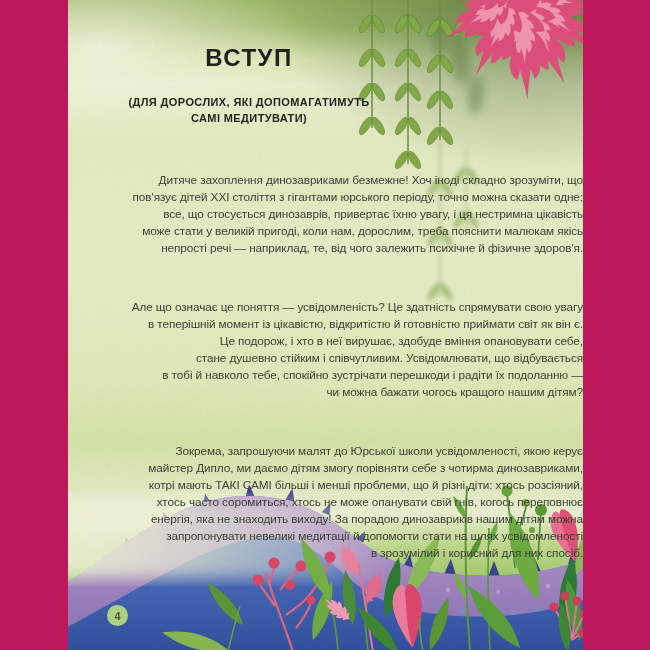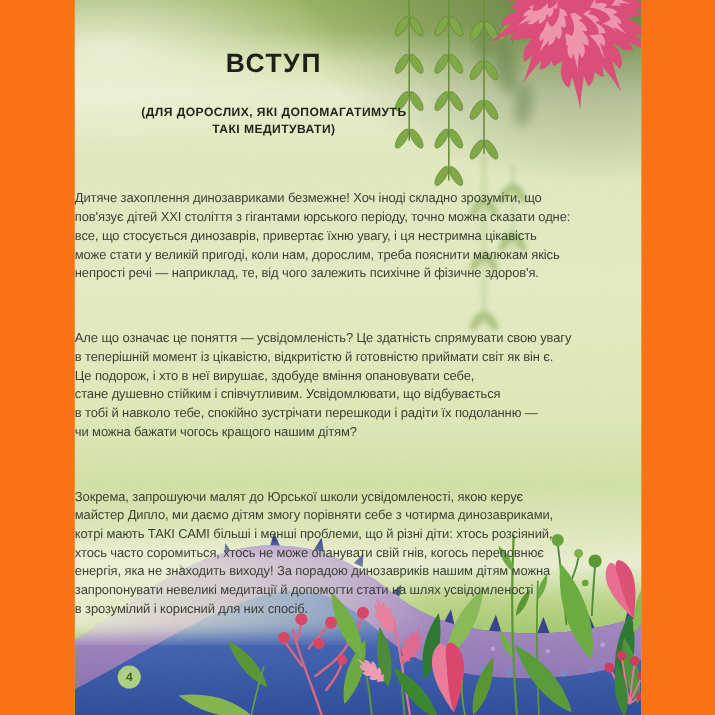--- a/index.html
+++ b/index.html
@@ -1,34 +1,34 @@
 <!DOCTYPE html>
 <html><head>
 <meta charset="utf-8">
 <style>
   html,body{margin:0;padding:0;background:#ffffff;}
-  .stage{position:relative;width:650px;height:650px;background:#f97316;overflow:hidden;
+  .stage{position:relative;width:650px;height:650px;background:#be185d;overflow:hidden;
          font-family:"Liberation Sans",sans-serif;}
   .page{position:absolute;left:68px;top:0;width:515px;height:650px;overflow:hidden;
     background:
       radial-gradient(300px 120px at 6% 7%, rgba(248,250,228,0.85), rgba(248,250,228,0) 70%),
       radial-gradient(420px 260px at 92% 0%, rgba(84,110,56,0.75), rgba(84,110,56,0) 65%),
       radial-gradient(260px 45px at 16% 80%, rgba(242,246,220,0.95), rgba(242,246,220,0) 70%),
       radial-gradient(500px 220px at 0% 100%, rgba(125,180,75,0.45), rgba(125,180,75,0) 70%),
       linear-gradient(180deg,#9db866 0%,#a9c175 4%,#dce8b4 9%,#eef3d2 13%,#e6eec4 22%,
         #e9f0c9 40%,#e4edbd 58%,#d6e6aa 68%,#e3ecc0 74%,#eef3d6 79%,#c2da8e 84%,
         #a0cb6b 90%,#8ac05c 100%);}
   .decor{position:absolute;left:0;top:0;width:515px;height:650px;z-index:1;}
   .textlayer{position:absolute;left:0;top:0;width:515px;height:650px;z-index:2;}
   .title{position:absolute;left:1px;top:44px;width:360px;text-align:center;
     font-size:24px;font-weight:800;letter-spacing:1.5px;color:#1f2019;}
   .subtitle{position:absolute;left:1px;top:94px;width:360px;text-align:center;
     font-size:11px;font-weight:700;letter-spacing:0.4px;line-height:16px;
     color:#23251c;white-space:pre;}
-  .bodytext{position:absolute;left:0;top:138px;width:515px;text-align:left;
+  .bodytext{position:absolute;left:0;top:138px;width:515px;text-align:right;
     font-size:11.8px;font-weight:500;letter-spacing:-0.1px;line-height:17px;
     color:#3c4034;white-space:pre;}
   .bodytext .para{margin:0 0 8px 0;white-space:pre;}
   .page-num{position:absolute;left:39px;top:605px;width:21px;height:21px;z-index:3;
     border-radius:50%;background:#aed181;color:#445c2b;font-size:11px;font-weight:700;
     display:flex;align-items:center;justify-content:center;}
 </style>
 </head>
 <body>
 
@@ -309,21 +309,21 @@
           <path d="M355,652 C352,636 351,628 352,618"></path>
         </g>
       </g>
 
       <rect width="515" height="650" filter="url(#noiseF)"></rect>
     </svg>
 
     <div class="textlayer">
       <div class="title">ВСТУП</div>
       <div class="subtitle">(ДЛЯ ДОРОСЛИХ, ЯКІ ДОПОМАГАТИМУТЬ
-ТАКІ МЕДИТУВАТИ)</div>
+САМІ МЕДИТУВАТИ)</div>
       <div class="bodytext">
         <div class="para">Дитяче захоплення динозавриками безмежне! Хоч іноді складно зрозуміти, що
 пов'язує дітей XXI століття з гігантами юрського періоду, точно можна сказати одне:
 все, що стосується динозаврів, привертає їхню увагу, і ця нестримна цікавість
 може стати у великій пригоді, коли нам, дорослим, треба пояснити малюкам якісь
 непрості речі — наприклад, те, від чого залежить психічне й фізичне здоров'я.</div>
         <div class="para">Але що означає це поняття — усвідомленість? Це здатність спрямувати свою увагу
 в теперішній момент із цікавістю, відкритістю й готовністю приймати світ як він є.
 Це подорож, і хто в неї вирушає, здобуде вміння опановувати себе,
 стане душевно стійким і співчутливим. Усвідомлювати, що відбувається

